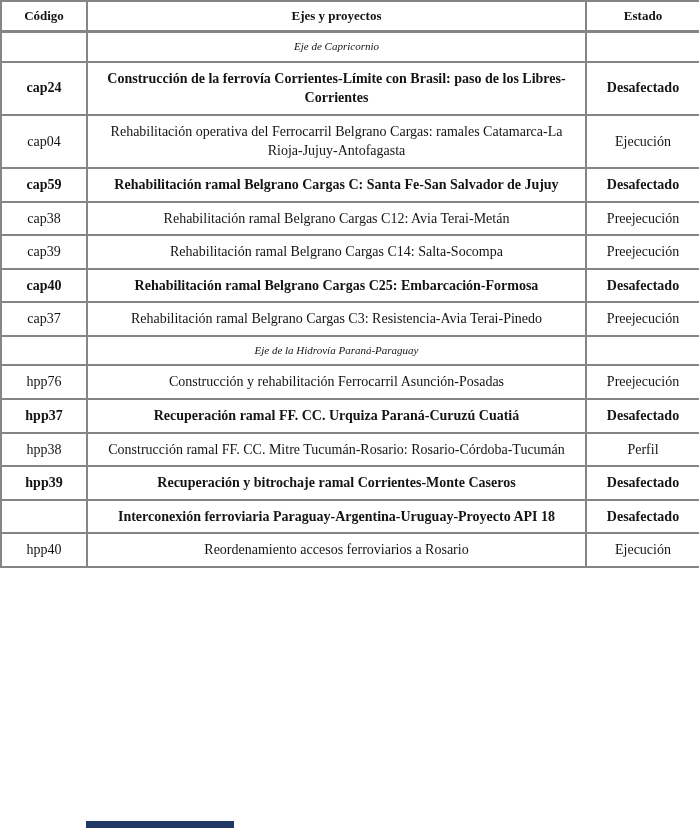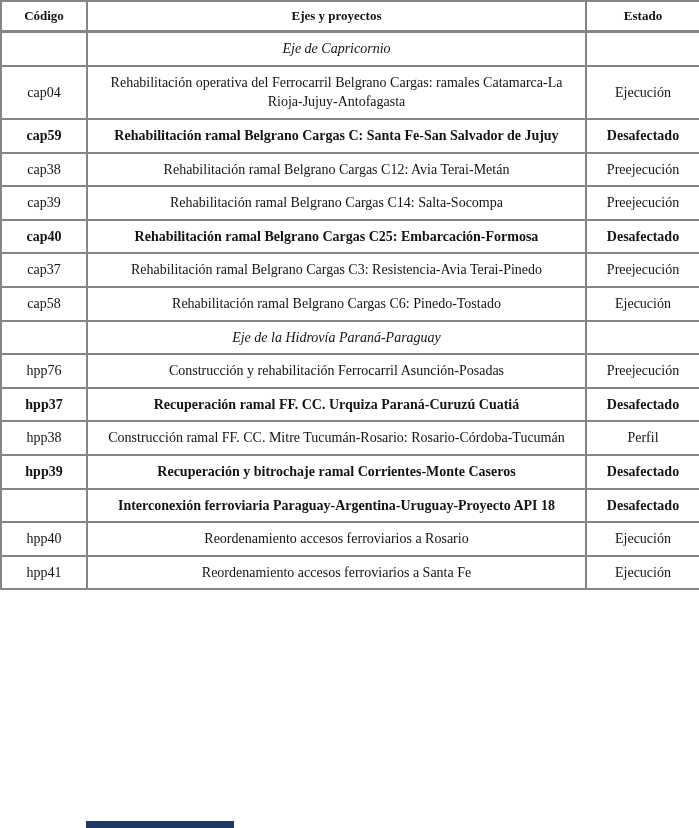--- a/index.html
+++ b/index.html
@@ -41,21 +41,21 @@
     font-size:13px;
     border-bottom:3px solid var(--border);
     padding:5px 18px;
     margin-left:29px;
   }
   col.c-code{width:86px;}
   col.c-project{width:499px;}
   col.c-status{width:114px;}
   tr.section-row td{
     font-style:italic;
-    font-size:14px;
+    font-size:11px;
   }
   tr.bold td{
     font-weight:bold;
   }
   .bottom-partial{
     position:absolute;
     left:86px;
     top:821px;
     width:148px;
     height:7px;
@@ -79,20 +79,25 @@
         <th>Ejes y proyectos</th>
         <th>Estado</th>
       </tr>
     </thead>
     <tbody>
         <tr class="section-row">
           <td></td>
           <td>Eje de Capricornio</td>
           <td></td>
         </tr>
+        <tr class="bold">
+          <td>cap24</td>
+          <td>Construcción de la ferrovía Corrientes-Límite con Brasil: paso de los Libres-Corrientes</td>
+          <td>Desafectado</td>
+        </tr>
         <tr>
           <td>cap04</td>
           <td>Rehabilitación operativa del Ferrocarril Belgrano Cargas: ramales Catamarca-La Rioja-Jujuy-Antofagasta</td>
           <td>Ejecución</td>
         </tr>
         <tr class="bold">
           <td>cap59</td>
           <td>Rehabilitación ramal Belgrano Cargas C: Santa Fe-San Salvador de Jujuy</td>
           <td>Desafectado</td>
         </tr>
@@ -108,25 +113,20 @@
         </tr>
         <tr class="bold">
           <td>cap40</td>
           <td>Rehabilitación ramal Belgrano Cargas C25: Embarcación-Formosa</td>
           <td>Desafectado</td>
         </tr>
         <tr>
           <td>cap37</td>
           <td>Rehabilitación ramal Belgrano Cargas C3: Resistencia-Avia Terai-Pinedo</td>
           <td>Preejecución</td>
-        </tr>
-        <tr>
-          <td>cap58</td>
-          <td>Rehabilitación ramal Belgrano Cargas C6: Pinedo-Tostado</td>
-          <td>Ejecución</td>
         </tr>
         <tr class="section-row">
           <td></td>
           <td>Eje de la Hidrovía Paraná-Paraguay</td>
           <td></td>
         </tr>
         <tr>
           <td>hpp76</td>
           <td>Construcción y rehabilitación Ferrocarril Asunción-Posadas</td>
           <td>Preejecución</td>
@@ -149,23 +149,18 @@
         <tr class="bold">
           <td></td>
           <td>Interconexión ferroviaria Paraguay-Argentina-Uruguay-Proyecto API 18</td>
           <td>Desafectado</td>
         </tr>
         <tr>
           <td>hpp40</td>
           <td>Reordenamiento accesos ferroviarios a Rosario</td>
           <td>Ejecución</td>
         </tr>
-        <tr>
-          <td>hpp41</td>
-          <td>Reordenamiento accesos ferroviarios a Santa Fe</td>
-          <td>Ejecución</td>
-        </tr>
       </tbody>
   </table>
 
   <div class="bottom-partial"></div>
 
 </div>
 
 </body></html>

